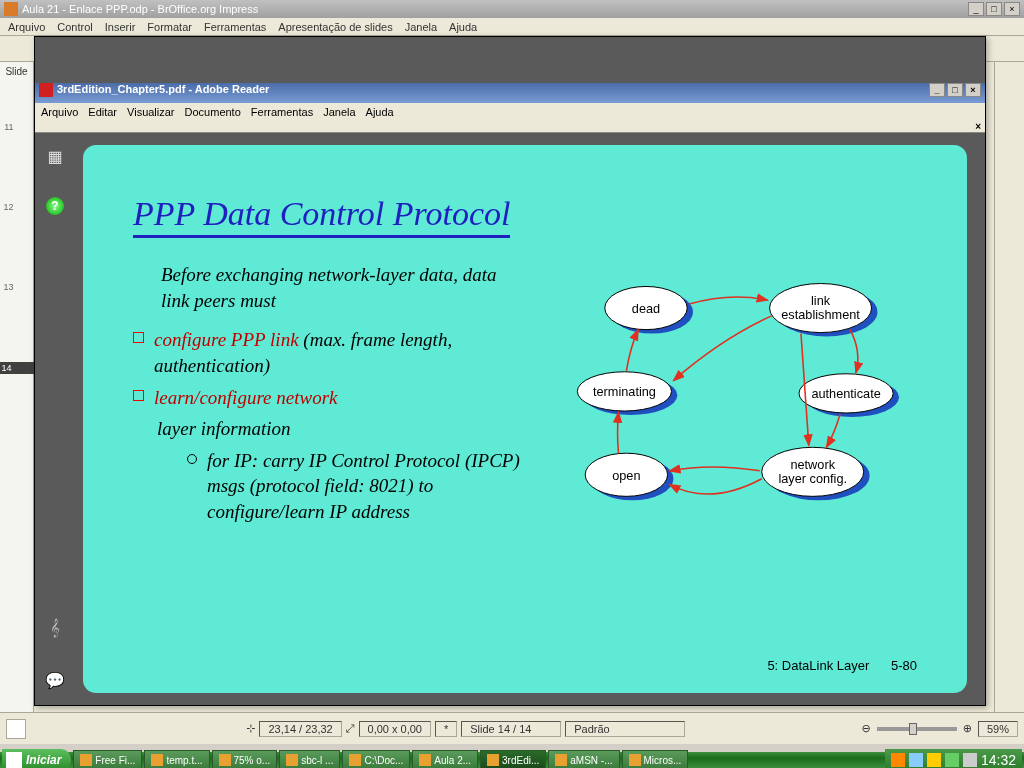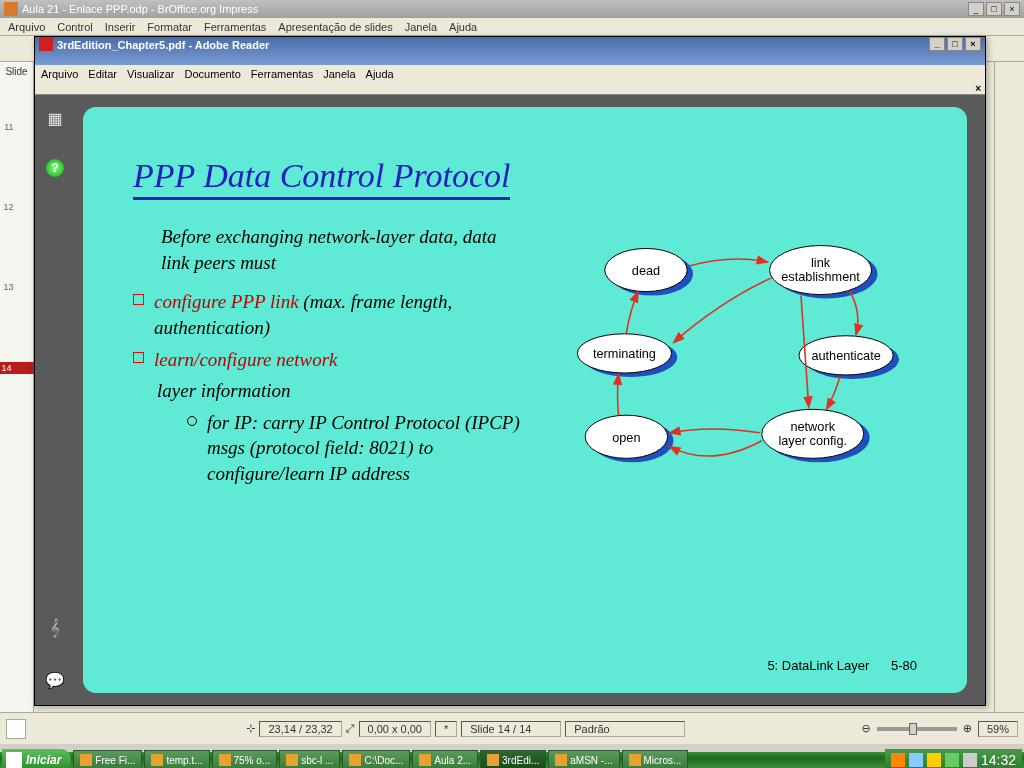--- a/index.html
+++ b/index.html
@@ -13,27 +13,27 @@
 .impress-menubar { height: 18px; background: #ece9d8; display: flex; align-items: center; padding: 0 8px; gap: 12px; color: #333; border-bottom: 1px solid #aca899; }
 .impress-toolbar { height: 26px; background: #ece9d8; border-bottom: 1px solid #aca899; display: flex; align-items: center; padding: 0 4px; gap: 4px; }
 .tbtn { width: 20px; height: 20px; background: #ece9d8; border: 1px solid transparent; }
 .sep { width: 1px; height: 18px; background: #aca899; margin: 0 2px; }
 
 .impress-body { position: absolute; top: 62px; left: 0; right: 0; bottom: 40px; display: flex; background: #ece9d8; }
 .slide-panel { width: 34px; background: #f5f5f0; border-right: 1px solid #aca899; display: flex; flex-direction: column; align-items: center; padding-top: 4px; }
 .slide-panel .hdr { font-size: 10px; color: #333; height: 16px; }
 .thumb-col { width: 34px; display: flex; flex-direction: column; gap: 70px; padding-top: 40px; }
 .thumb-num { font-size: 9px; color: #666; text-align: right; padding-right: 20px; }
-.thumb-num.sel { background: #b91c1c; color: #fff; padding: 1px 28px 1px 2px; }
+.thumb-num.sel { background: #404040; color: #fff; padding: 1px 28px 1px 2px; }
 
 .right-panel { width: 30px; background: #ece9d8; border-left: 1px solid #aca899; }
 
 
 .adobe-window { position: absolute; top: 36px; left: 34px; width: 952px; height: 670px; background: #5a5a5a; border: 1px solid #000; box-shadow: 2px 2px 6px rgba(0,0,0,0.3); display: flex; flex-direction: column; }
-.adobe-titlebar { height: 20px; background: linear-gradient(#4a6ca8, #7a9cd4); color: #fff; display: flex; align-items: flex-end; padding: 14px 4px; font-size: 11px; font-weight: bold; }
+.adobe-titlebar { height: 20px; background: linear-gradient(#4a6ca8, #7a9cd4); color: #fff; display: flex; align-items: flex-start; padding: 0 4px; font-size: 11px; font-weight: bold; margin-top: 46px; }
 .adobe-titlebar .icon { width: 14px; height: 14px; background: #d02020; margin-right: 4px; display: inline-block; }
 .adobe-menubar { height: 18px; background: #ece9d8; display: flex; align-items: center; padding: 0 6px; gap: 10px; color: #000; font-size: 11px; }
 .adobe-close-row { background: #ece9d8; height: 12px; display: flex; justify-content: flex-end; padding-right: 4px; border-bottom: 1px solid #888; }
 .adobe-close-row .x { font-size: 10px; font-weight: bold; cursor: pointer; }
 
 .adobe-content { flex: 1; display: flex; background: #5a5a5a; }
 .adobe-sidebar { width: 40px; background: #5a5a5a; display: flex; flex-direction: column; align-items: center; padding-top: 12px; gap: 30px; }
 .sb-ico { width: 22px; height: 22px; display: flex; align-items: center; justify-content: center; font-size: 16px; }
 .sb-pages { color: #ddd; }
 .sb-help { width: 18px; height: 18px; border-radius: 50%; background: radial-gradient(#8f8, #0a0); color: #fff; font-weight: bold; font-size: 12px; }

